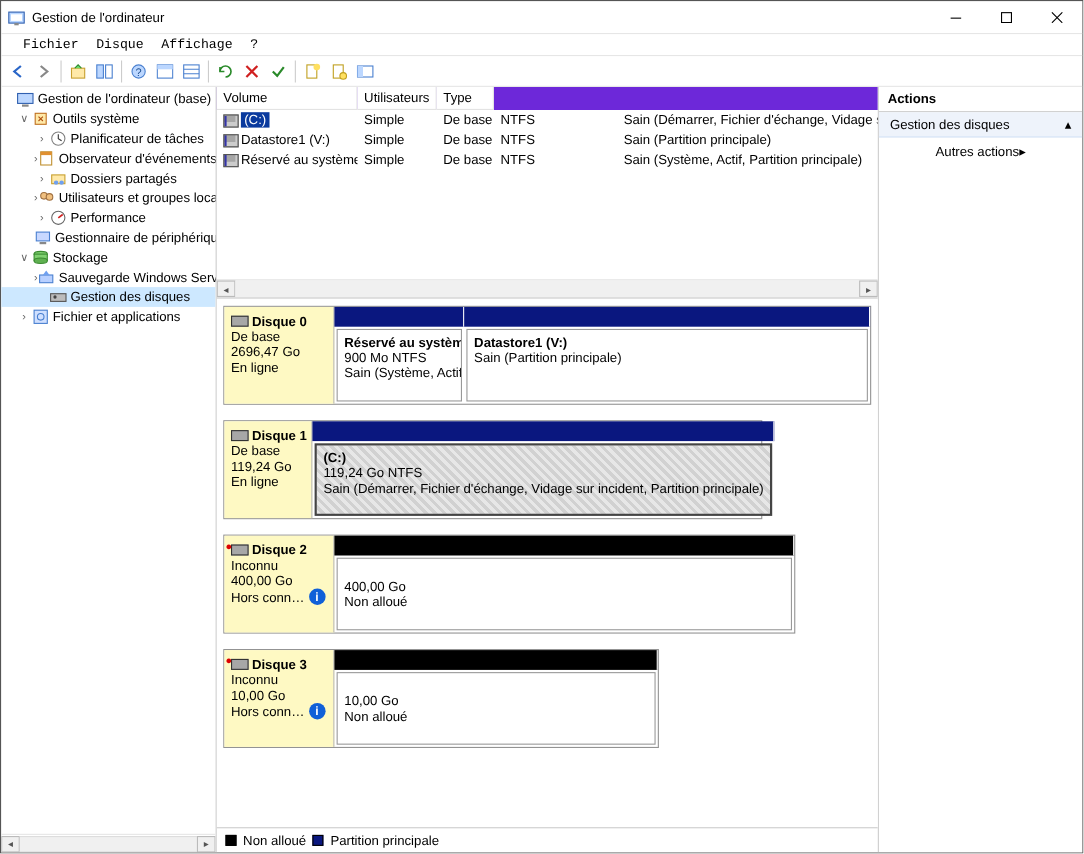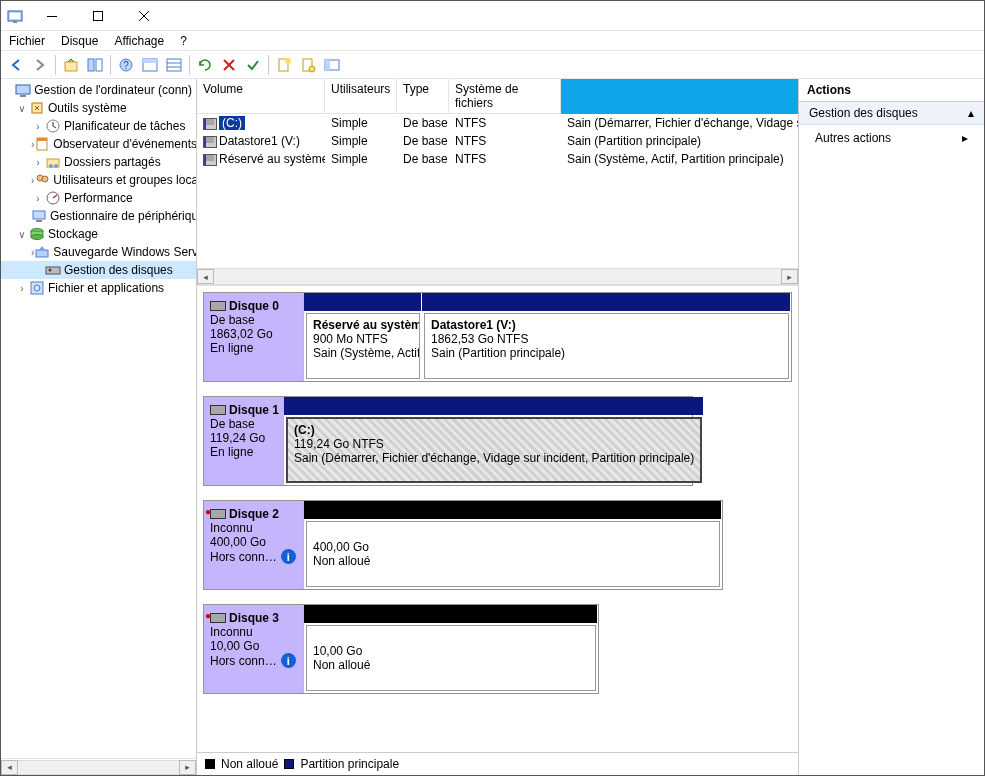--- a/index.html
+++ b/index.html
@@ -5,21 +5,21 @@
   * { box-sizing: border-box; }
   html, body { margin:0; padding:0; font-family: "Segoe UI", Tahoma, sans-serif; font-size:12px; color:#000; background:#fff; }
   .window { width:985px; height:776px; border:1px solid #555; display:flex; flex-direction:column; overflow:hidden; }
   
   .titlebar { height:30px; display:flex; align-items:center; padding:0 0 0 6px; border-bottom:1px solid #e6e6e6; }
   .title-icon { width:16px; height:16px; margin-right:6px; display:inline-flex; align-items:center; justify-content:center; }
   .title-text { flex:1; padding-left:0; }
   .win-btns { display:flex; height:100%; }
   .win-btn { width:46px; display:flex; align-items:center; justify-content:center; font-size:14px; }
   
-  .menubar { height:20px; display:flex; align-items:center; padding:0 0; border-bottom:1px solid #e6e6e6; }
+  .menubar { height:20px; display:flex; align-items:center; padding:0 12px; border-bottom:1px solid #e6e6e6;font-family:Liberation Mono, monospace; }
   .menu-item { padding:1px 8px; }
   
   .toolbar { height:28px; display:flex; align-items:center; padding:2px 4px; border-bottom:1px solid #e6e6e6; gap:2px; }
   .tbtn { width:22px; height:22px; display:flex; align-items:center; justify-content:center; border:1px solid transparent; }
   .tsep { width:1px; height:20px; background:#ccc; margin:0 2px; }
   
   .body { flex:1; display:flex; overflow:hidden; }
   .tree-pane { width:196px; border-right:1px solid #ccc; overflow:hidden; display:flex; flex-direction:column; }
   .tree { flex:1; overflow:hidden; padding:2px 0; }
   .tree-row { display:flex; align-items:center; height:18px; white-space:nowrap; padding-right:4px; cursor:default; }
@@ -28,31 +28,31 @@
   .tree-row.selected { background:#cde8ff; }
   .tree-row.lvl0 { padding-left:2px; }
   .tree-row.lvl1 { padding-left:14px; }
   .tree-row.lvl2 { padding-left:30px; }
   .hscroll { height:17px; border-top:1px solid #e6e6e6; display:flex; align-items:center; }
   .hscroll .btn { width:17px; height:15px; border:1px solid #bbb; background:#f0f0f0; display:flex; align-items:center; justify-content:center; font-size:9px; color:#555; }
   .hscroll .track { flex:1; height:15px; background:#f0f0f0; border-top:1px solid #ddd; border-bottom:1px solid #ddd; }
   
   .center-pane { flex:1; display:flex; flex-direction:column; overflow:hidden; border-right:1px solid #ccc; }
   .vol-list { border-bottom:1px solid #ddd; display:flex; flex-direction:column; }
-  .vol-head { display:flex; background:#0ea5e9; }
+  .vol-head { display:flex; background:#6d28d9; }
   .vol-head .col { border-right:1px solid #e3e3e3; border-bottom:1px solid #e3e3e3; padding:3px 6px; background:#fff; }
   .vol-rows .vrow { display:flex; height:18px; align-items:center; }
   .vol-rows .cell { padding:2px 6px; white-space:nowrap; overflow:hidden; }
   .vol-rows .vicon { width:14px; height:12px; margin-right:2px; display:inline-block; background:#a6a6a6; border:1px solid #555; box-shadow: inset 2px 0 0 #33a, inset -2px -4px 0 #ccc; vertical-align:middle; }
   .vol-rows .name-sel { background:#0a3a9e; color:#fff; padding:0 3px; }
   .center-hscroll { height:17px; display:flex; align-items:center; border-top:1px solid #ddd; border-bottom:1px solid #ddd; }
   
   .disks-area { flex:1; overflow:auto; padding:6px; background:#fff; }
   .disk-block { display:flex; border:1px solid #939393; margin-bottom:14px; min-height:90px; }
-  .disk-side { width:100px; background:#c4b5fd; border-right:1px solid #bbb; padding:6px 4px 4px 6px; display:flex; flex-direction:column; }
+  .disk-side { width:100px; background:#fef9c3; border-right:1px solid #bbb; padding:6px 4px 4px 6px; display:flex; flex-direction:column; }
   .disk-side .dname { font-weight:bold; white-space:nowrap; }
   .disk-side .dicon { display:flex; align-items:center; }
   .disk-side .dicon .dh { width:16px; height:10px; background:#a7a7a7; border:1px solid #333; margin-right:3px; position:relative; }
   .disk-side .dicon .dh.off::before { content:"●"; position:absolute; color:#d00; font-size:10px; left:-6px; top:-4px; }
   .disk-side .dinfo-icon { width:15px; height:15px; border-radius:50%; background:#1060d8; color:#fff; display:inline-flex; align-items:center; justify-content:center; font-size:11px; font-weight:bold; margin-left:4px; }
   .disk-parts { flex:1; display:flex; flex-direction:column; }
   .disk-top { height:18px; display:flex; }
   .disk-top .seg { height:100%; border-right:1px solid #fff; }
   .seg.blue { background:#0a177f; }
   .seg.black { background:#000; }
@@ -60,37 +60,38 @@
   .part { border:1px solid #999; margin:2px; padding:4px 6px; overflow:hidden; flex-shrink:0; }
   .part .pname { font-weight:bold; white-space:nowrap; }
   .part.hatch { background: repeating-linear-gradient(45deg, #e7e7e7, #e7e7e7 3px, #d1d1d1 3px, #d1d1d1 6px); border:2px solid #444; }
   
   .legend { border-top:1px solid #ccc; padding:4px 8px; display:flex; gap:6px; align-items:center; }
   .legend .sq { width:10px; height:10px; border:1px solid #000; }
   
   .actions-pane { width:185px; display:flex; flex-direction:column; }
   .actions-head { background:#fff; padding:4px 8px; font-weight:bold; border-bottom:1px solid #ccc; }
   .actions-sub { background:#eef3fb; padding:4px 10px; border-bottom:1px solid #d5e3f6; display:flex; justify-content:space-between; align-items:center; }
-  .actions-row { padding:6px 16px; display:flex; justify-content:space-between; align-items:center; }
+  .actions-row { padding:6px 16px; display:flex; justify-content:center; align-items:center; }
   
   svg { display:block; }
 </style>
 </head>
 <body>
 
 <div class="window">
 
   <div class="titlebar">
     <span class="title-icon">
       <svg width="16" height="16">
           <rect x="1" y="3" width="14" height="10" fill="#b8d6ff" stroke="#3060b0"></rect>
           <rect x="3" y="5" width="10" height="6" fill="#fff"></rect>
           <rect x="6" y="13" width="4" height="2" fill="#888"></rect>
         </svg>
     </span>
+    <span class="title-text">Gestion de l'ordinateur</span>
     <div class="win-btns">
       <div class="win-btn">
         <svg width="10" height="10">
             <rect x="0" y="5" width="10" height="1" fill="#000"></rect>
           </svg>
       </div>
       <div class="win-btn">
         <svg width="10" height="10">
             <rect x="0.5" y="0.5" width="9" height="9" fill="none" stroke="#000"></rect>
           </svg>
@@ -197,21 +198,21 @@
     <div class="tree-pane">
       <div class="tree">
         <div class="tree-row lvl0">
           <span class="exp"></span>
           <span class="ticon">
               <svg width="16" height="16">
                 <rect x="1" y="3" width="14" height="9" fill="#bcd7ff" stroke="#3060b0"></rect>
                 <rect x="5" y="13" width="6" height="2" fill="#888"></rect>
               </svg>
             </span>
-          <span>Gestion de l'ordinateur (conn)</span>
+          <span>Gestion de l'ordinateur (base)</span>
         </div>
         <div class="tree-row lvl1">
           <span class="exp">∨</span>
           <span class="ticon">
               <svg width="16" height="16">
                 <rect x="3" y="3" width="10" height="10" fill="#ffe9a8" stroke="#c07020"></rect>
                 <path d="M6 6 L10 10 M10 6 L6 10" stroke="#b05010"></path>
               </svg>
             </span>
           <span>Outils système</span>
@@ -326,21 +327,20 @@
       </div>
     </div>
 
     <div class="center-pane">
 
       <div class="vol-list">
         <div class="vol-head">
           <div class="col" style="width:128px">Volume</div>
           <div class="col" style="width:72px">Utilisateurs</div>
           <div class="col" style="width:52px">Type</div>
-          <div class="col" style="width:112px">Système de fichiers</div>
         </div>
         <div class="vol-rows">
           <div class="vrow">
             <div class="cell" style="width:128px"><span class="vicon"></span><span class="name-sel">(C:)</span></div>
             <div class="cell" style="width:72px">Simple</div>
             <div class="cell" style="width:52px">De base</div>
             <div class="cell" style="width:112px">NTFS</div>
             <div class="cell" style="flex:1">Sain (Démarrer, Fichier d'échange, Vidage sur incident, Partition principale)</div>
           </div>
           <div class="vrow">
@@ -368,37 +368,36 @@
 
       <div class="disks-area">
 
         <div class="disk-block">
           <div class="disk-side">
             <div class="dicon">
                 <span class="dh"></span>
                 <span class="dname">Disque 0</span>
               </div>
             <div>De base</div>
-            <div>1863,02 Go</div>
+            <div>2696,47 Go</div>
             <div>En ligne</div>
           </div>
           <div class="disk-parts">
             <div class="disk-top">
               <div class="seg blue" style="width:118px"></div>
               <div class="seg blue" style="flex:1"></div>
             </div>
             <div class="disk-body">
               <div class="part" style="width:114px">
                 <div class="pname">Réservé au système</div>
                 <div>900 Mo NTFS</div>
                 <div style="white-space:nowrap">Sain (Système, Actif, Partition principale)</div>
               </div>
               <div class="part" style="flex:1">
                 <div class="pname">Datastore1  (V:)</div>
-                <div>1862,53 Go NTFS</div>
                 <div>Sain (Partition principale)</div>
               </div>
             </div>
           </div>
         </div>
 
         <div class="disk-block" style="width:490px">
           <div class="disk-side">
             <div class="dicon">
                 <span class="dh"></span>

